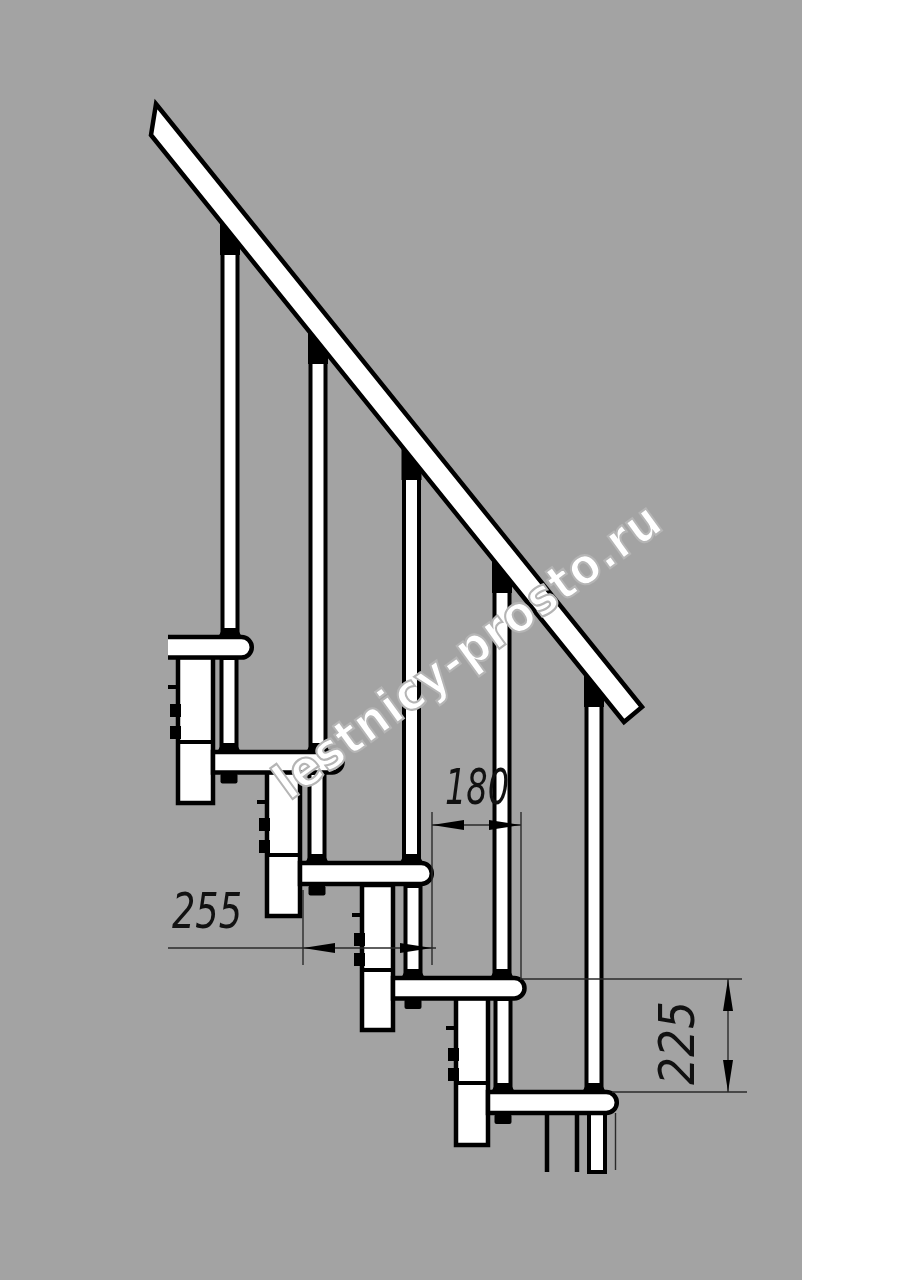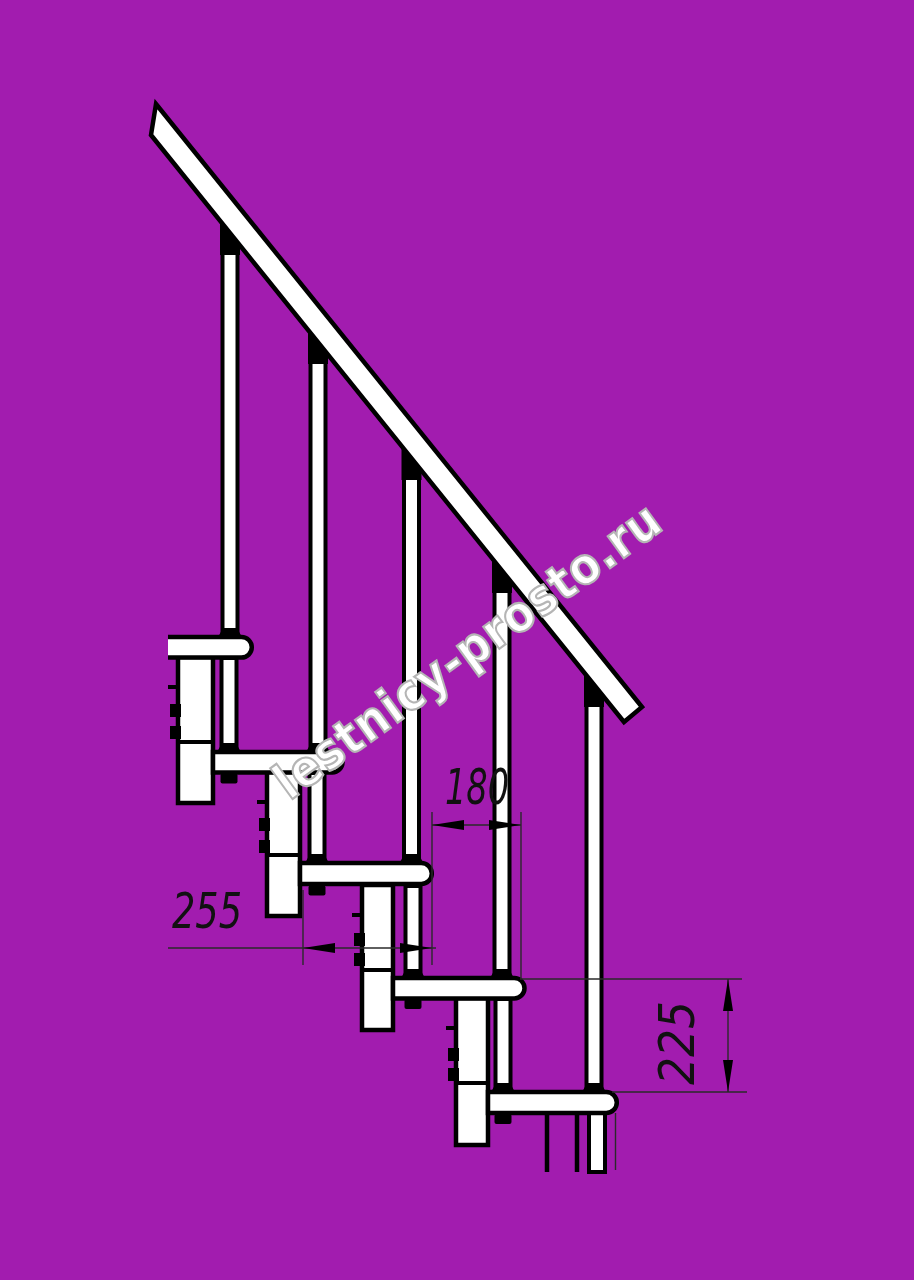--- a/index.html
+++ b/index.html
@@ -6,23 +6,23 @@
     margin: 0;
     padding: 0;
     background: #ffffff;
     width: 914px;
     height: 1280px;
     overflow: hidden;
     font-family: "DejaVu Sans", sans-serif;
   }
   .canvas {
     position: relative;
-    width: 914px;
+    width: 802px;
     height: 1280px;
-    background: #a21caf;
+    background: #a3a3a3;
   }
   svg { display: block; }
   .outline { fill: #ffffff; stroke: #000000; stroke-width: 4.5px; }
   .thin-stroke { fill: #ffffff; stroke: #000000; stroke-width: 4px; }
   .solid { fill: #000000; stroke: none; }
   .dim-line { stroke: #2a2a2a; stroke-width: 1.4px; fill: none; }
   .dim-arrow { fill: #000000; stroke: none; }
   .dim-text {
     font-family: "DejaVu Sans", sans-serif;
     font-style: italic;

